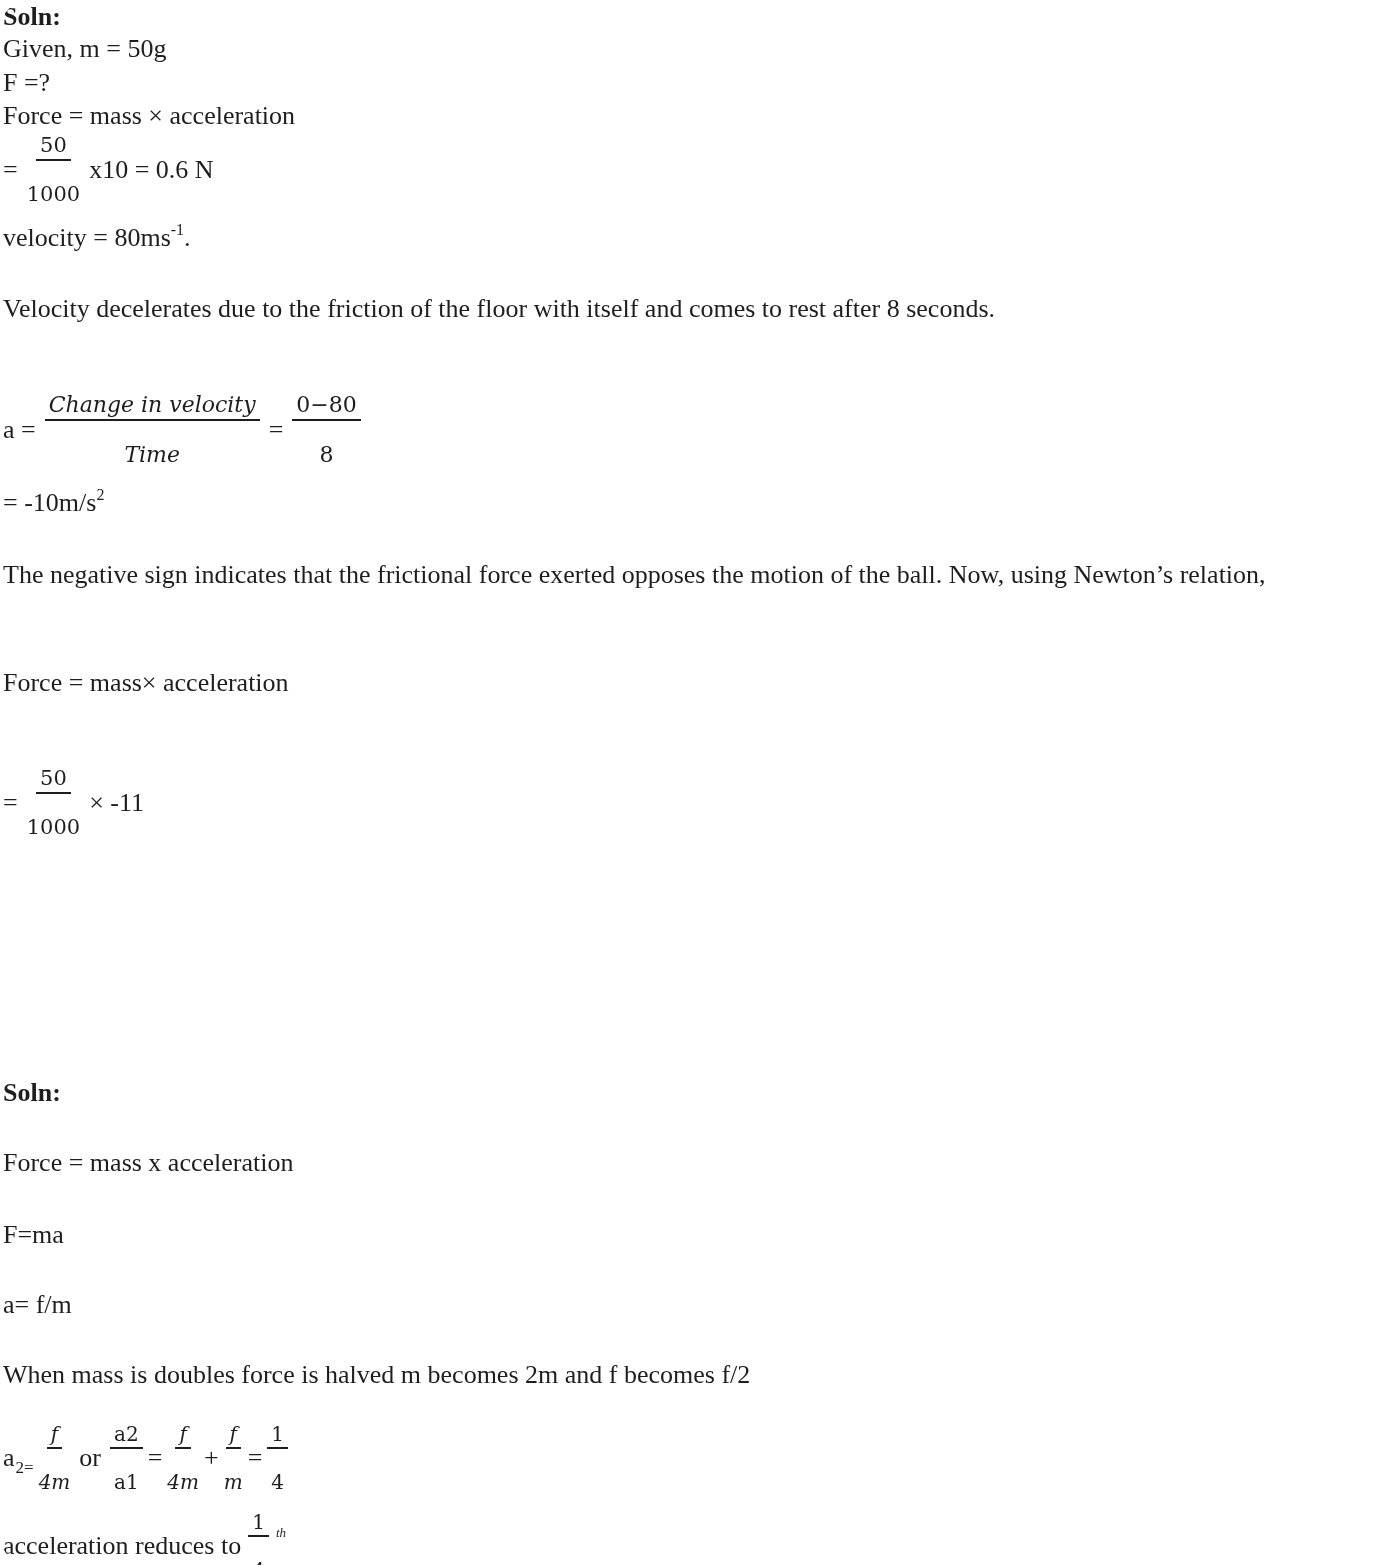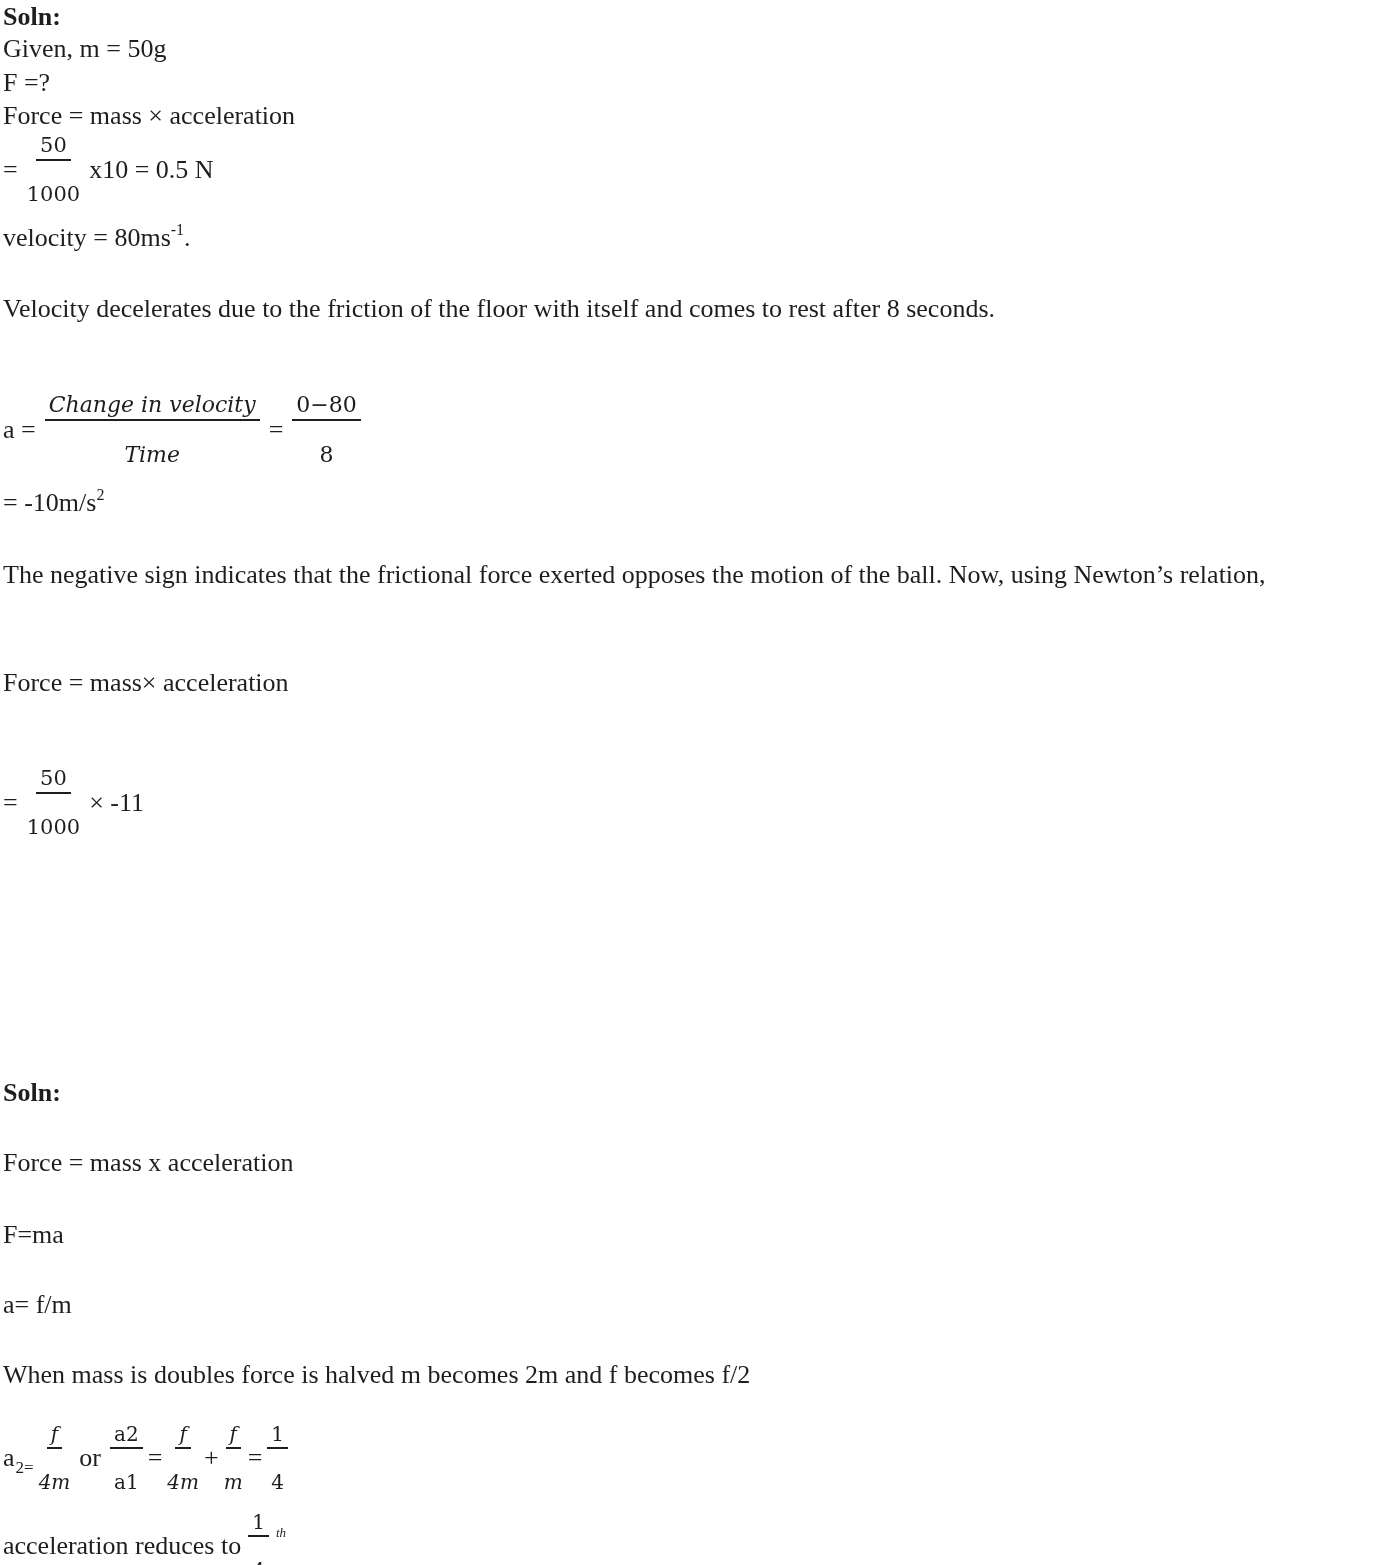--- a/index.html
+++ b/index.html
@@ -5,20 +5,21 @@
   html, body { margin: 0; padding: 0; background: #ffffff; }
   .page {
     position: relative;
     width: 1396px;
     height: 1565px;
     background: #ffffff;
     color: #1e1e1e;
     font-family: "Liberation Serif", serif;
     font-size: 26px;
     overflow: hidden;
+    border-radius: 30px;
   }
   .line {
     position: absolute;
     left: 3px;
     right: 2px;
     line-height: 34px;
   }
   .bold { font-weight: bold; }
   .eqrow {
     display: flex;
@@ -93,21 +94,21 @@
   <div class="line" style="top:99px">
     <span>Force = mass × acceleration</span>
   </div>
 
   <div class="line eqrow" style="top:133px">
     <span class="serif-op">=</span>
     <span class="frac">
       <span class="num">50</span>
       <span class="den">1000</span>
     </span>
-    <span class="serif-op">x10 = 0.5 N</span>
+    <span class="serif-op">x10 = 0.6 N</span>
   </div>
 
   <div class="line" style="top:221px">
     <span>velocity = 80ms</span><span class="sup">-1</span><span>.</span>
   </div>
 
   <div class="line" style="top:292px">
     <span>Velocity decelerates due to the friction of the floor with itself and comes to rest after 8 seconds.</span>
   </div>
 

